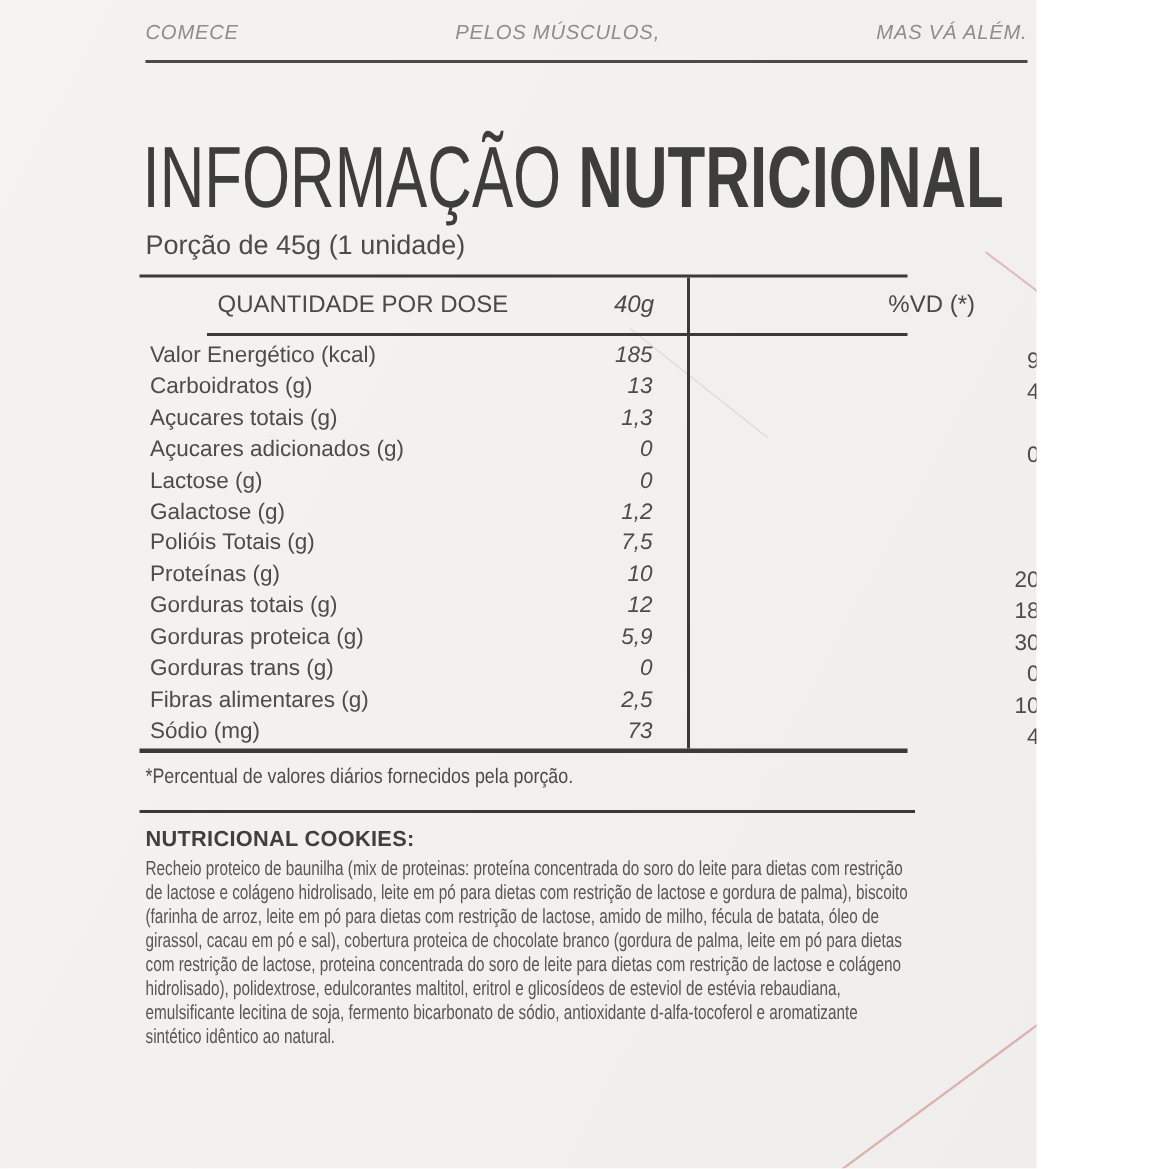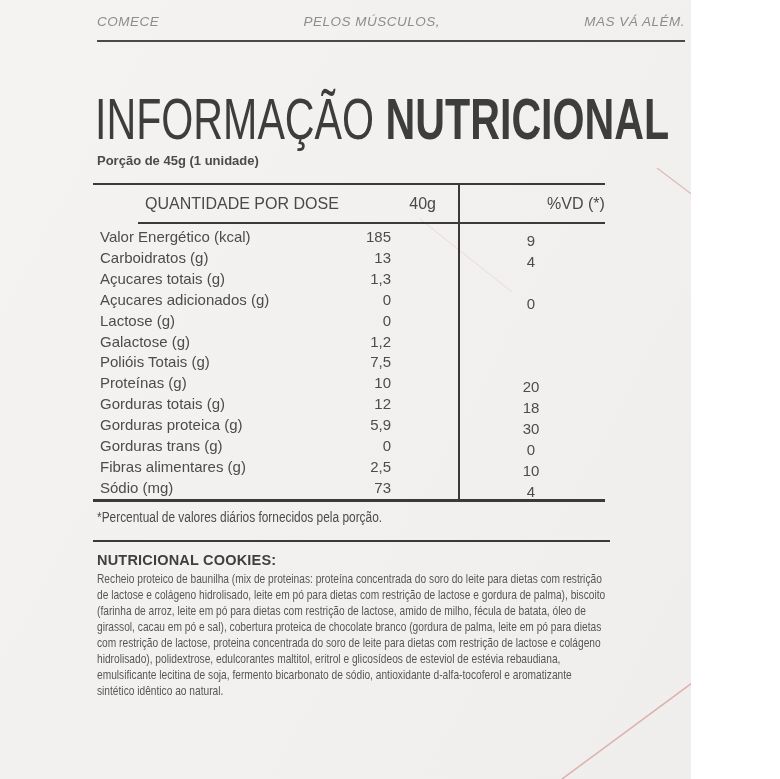--- a/index.html
+++ b/index.html
@@ -26,40 +26,40 @@
   
   .title {
     position:absolute; top:90px; left:95px;
     font-size:58px; line-height:58px; color:#3d3d3c;
     white-space:nowrap;
     transform:scaleX(0.71); transform-origin:left top;
   }
   .title .t-regular { font-weight:400; }
   .title .t-bold { font-weight:700; }
 
-  .serving { position:absolute; top:153px; left:97px; font-size:13px; color:#4c4b4a;font-weight:bold; }
+  .serving { position:absolute; top:153px; left:97px; font-size:18px; color:#4c4b4a; }
 
   
   .ntable {
     position:absolute; top:183px; left:93px; width:512px;
     border-top:2px solid #3b3a39;
     border-bottom:3px solid #3b3a39;
     font-size:15px; color:#4d4c4b;
   }
   .col-divider { position:absolute; top:0; bottom:0; left:365px; width:2px; background:#3b3a39; }
   .thead {
     display:grid; grid-template-columns:205px 93px 214px;
     height:37px; line-height:37px;
     border-bottom:2px solid #3b3a39;
     font-size:16px; color:#4a4948;margin-left:45px;
   }
-  .row { display:grid; grid-template-columns:205px 93px 214px; height:20.92px; line-height:20.92px; }
+  .row { display:grid; grid-template-columns:205px 93px 214px; height:20.92px; line-height:20.92px;gap:44px; }
   .cell-label { padding-left:7px; white-space:nowrap; }
-  .cell-amount { text-align:right; }
-  .cell-vd { padding-left:66px; text-align:center; }
+  .cell-amount { text-align:right;font-style:italic; }
+  .cell-vd { padding-left:66px; text-align:right; }
   .tbody { padding-top:3px; }
   .tbody .cell-vd { transform:translateY(4px); }
 
   .footnote {
     position:absolute; top:509px; left:97px;
     font-size:14px; color:#4c4b4a; white-space:nowrap;
     transform:scaleX(0.85); transform-origin:left top;
   }
   .midrule { position:absolute; top:540px; left:93px; width:517px; height:2px; background:#3b3a39; }
 

